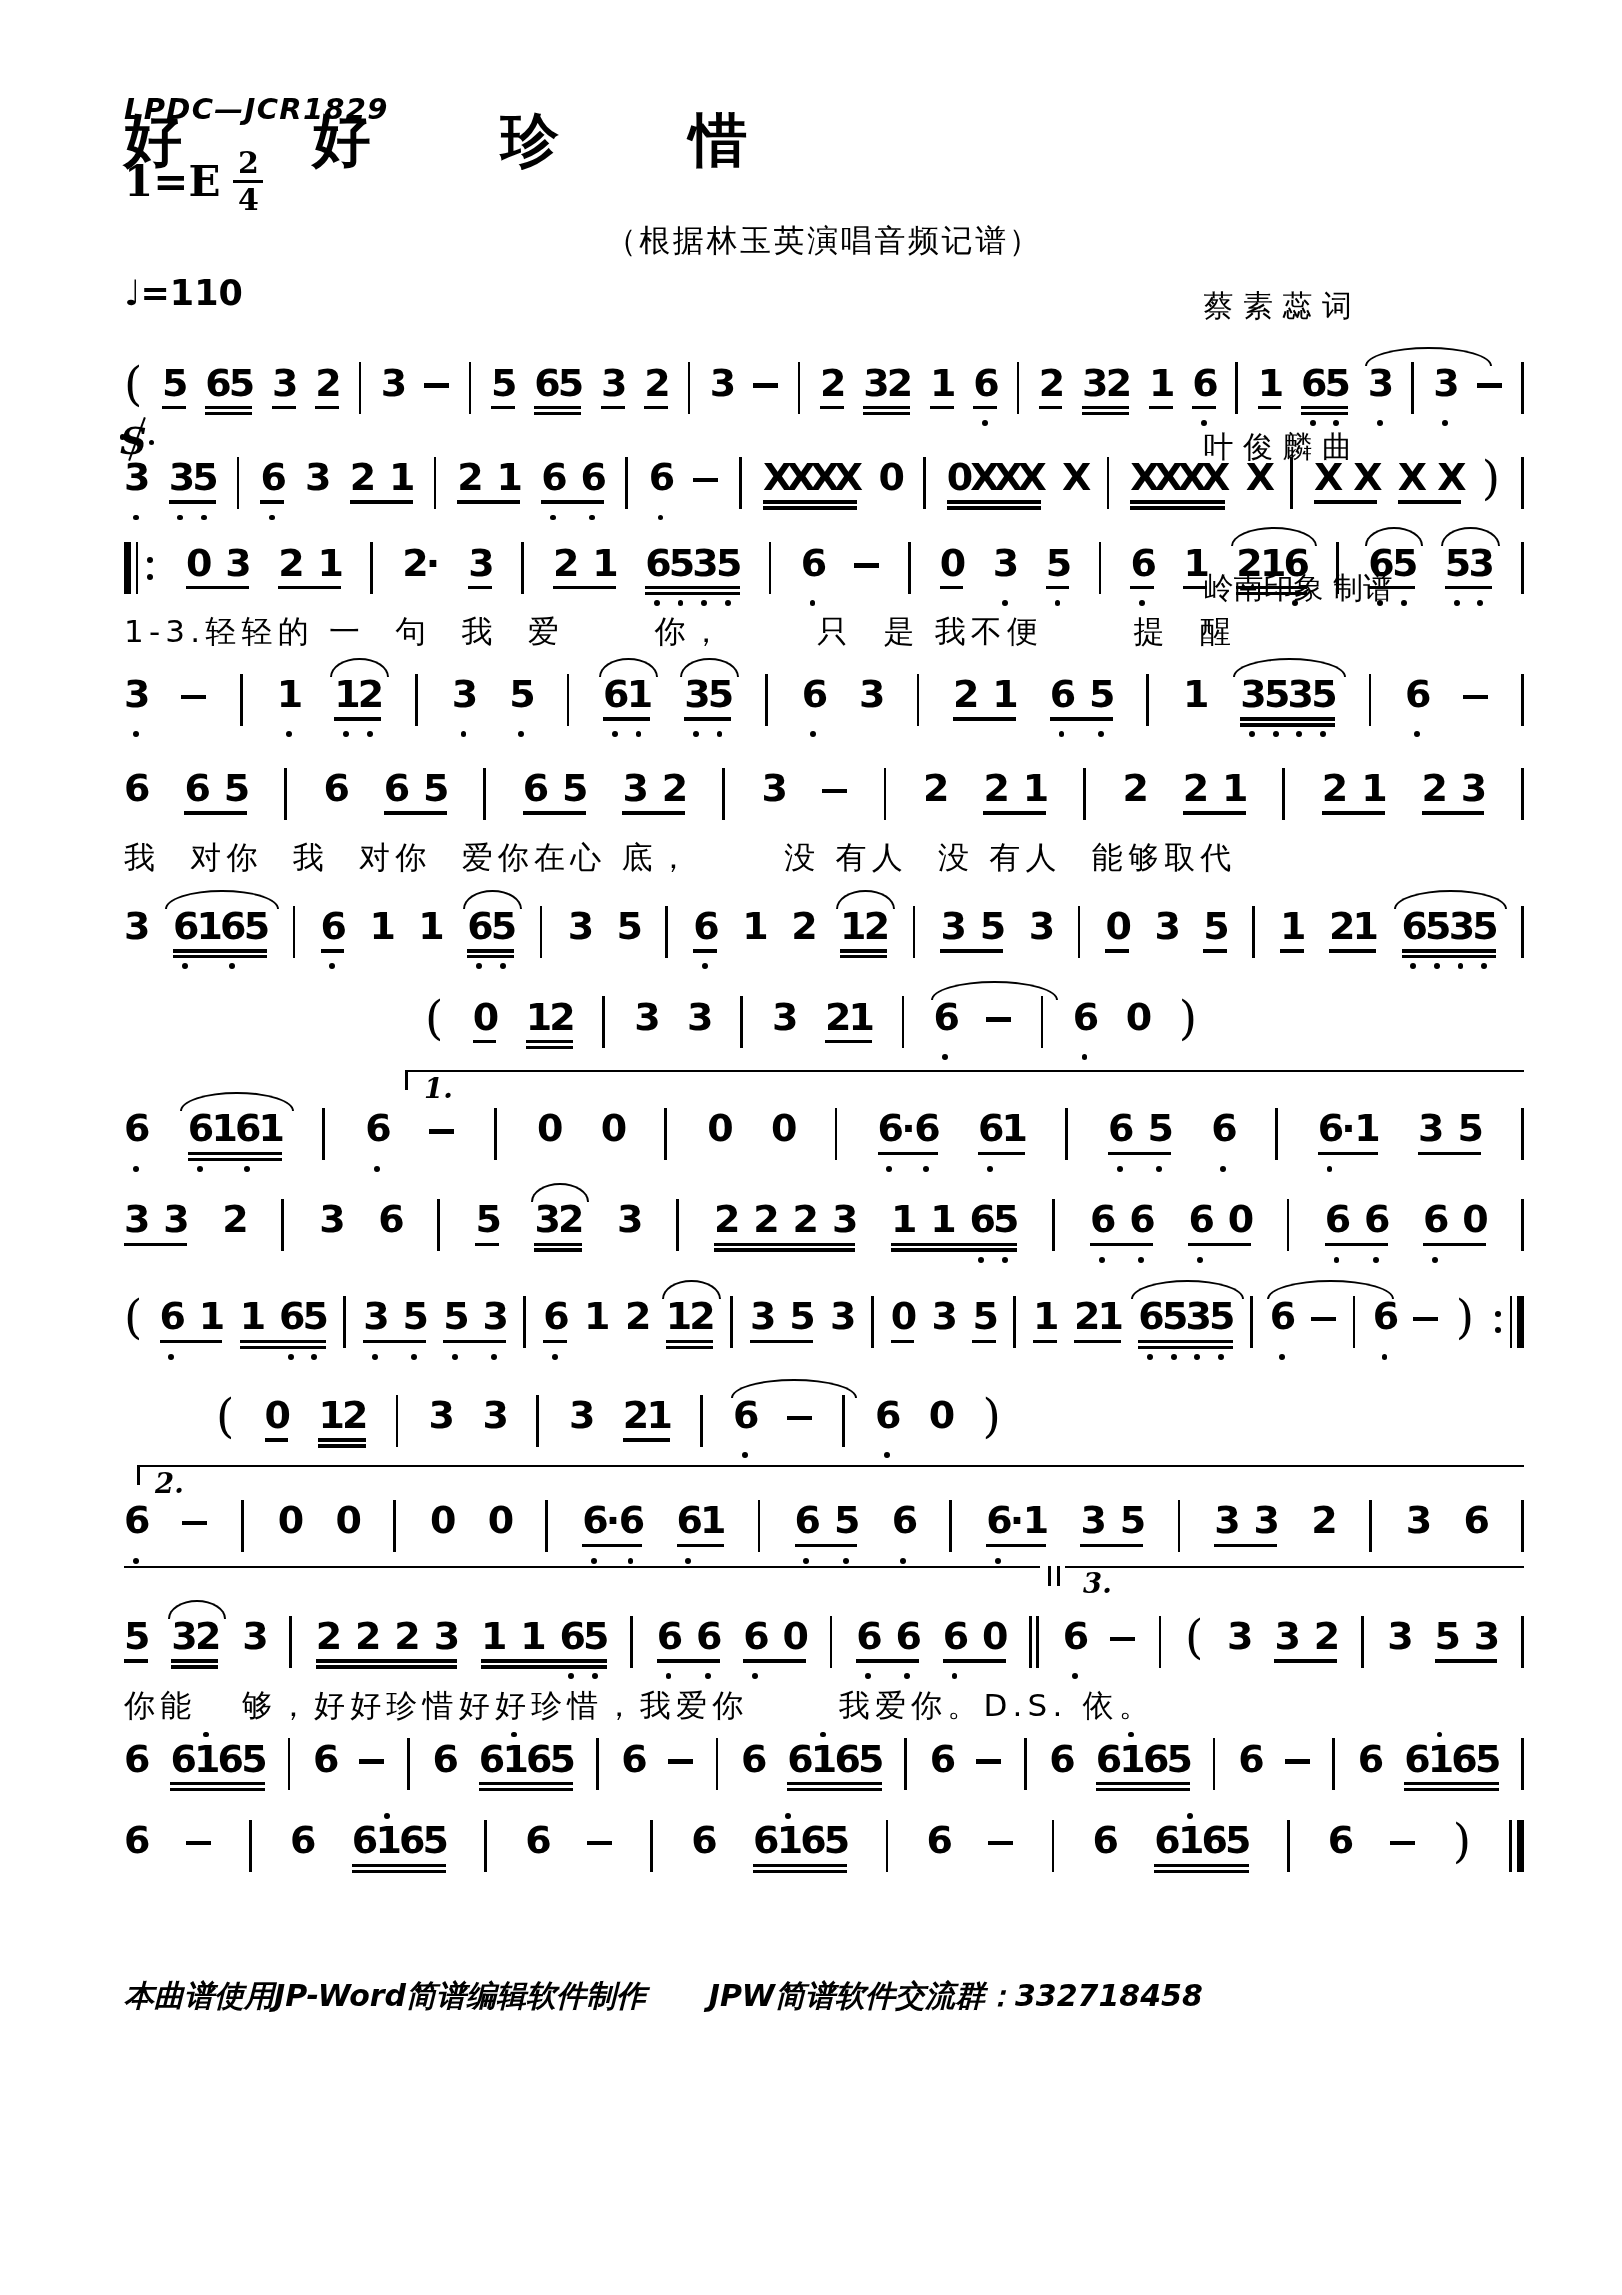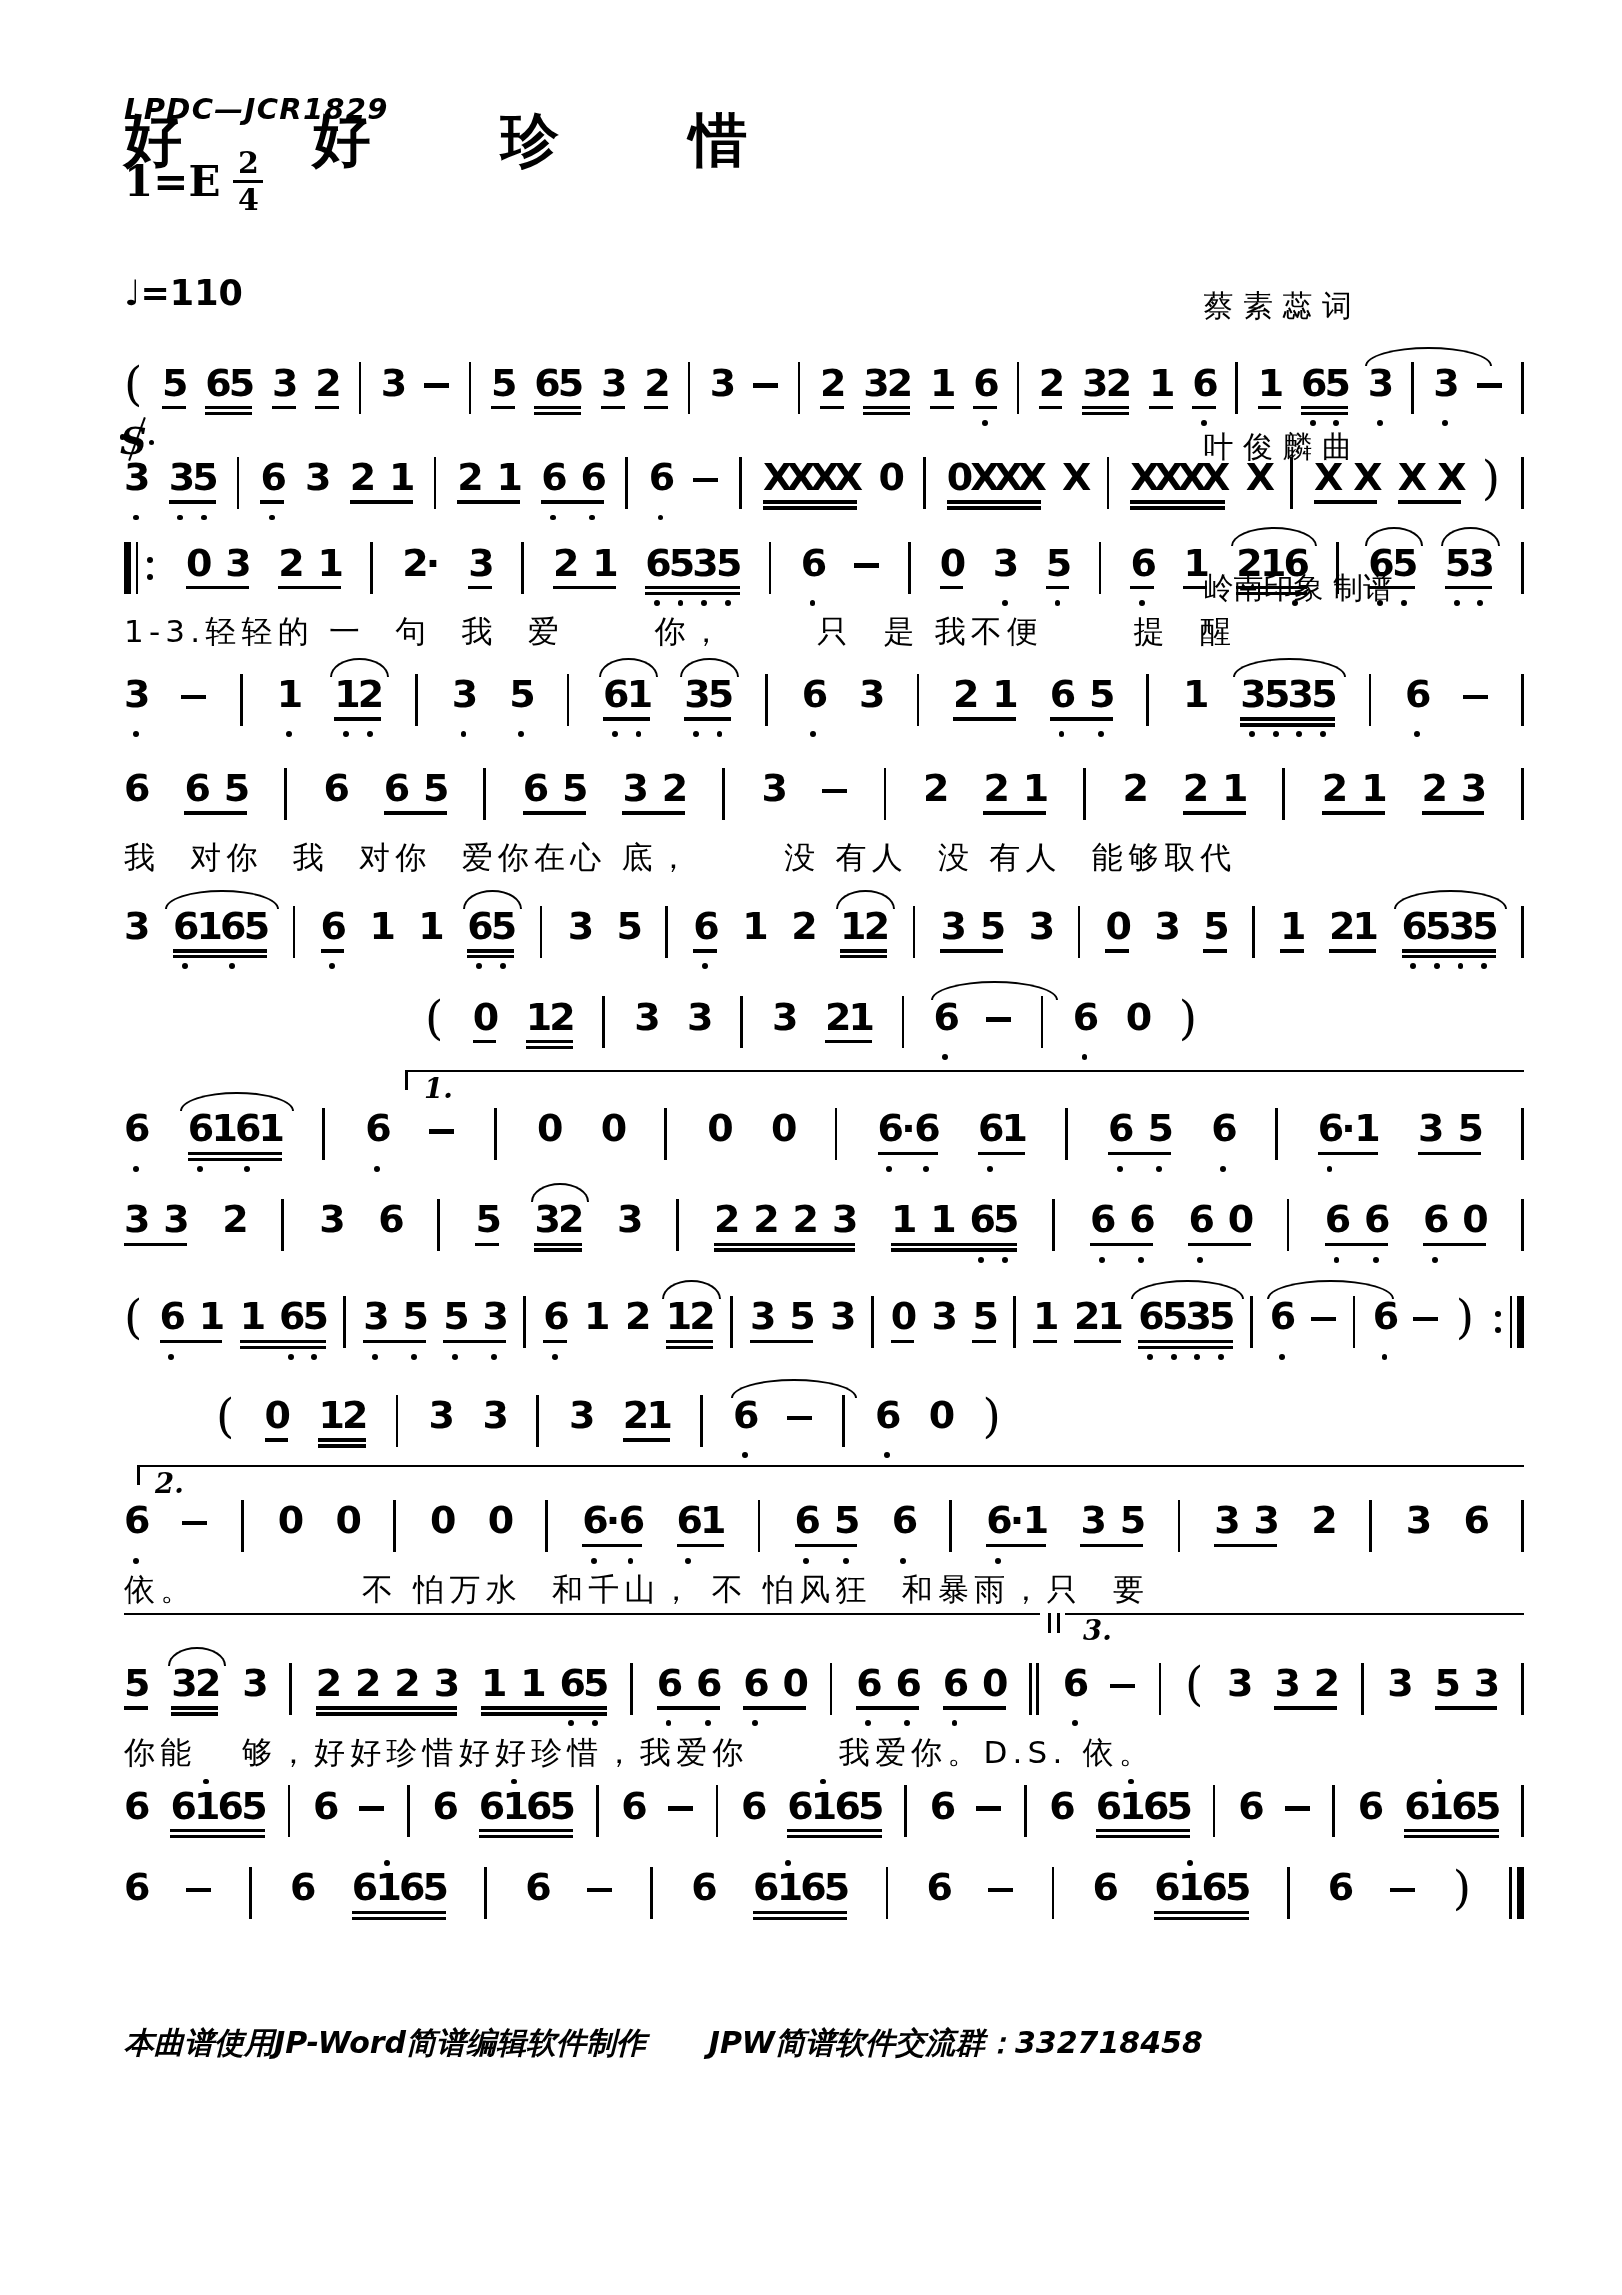--- a/index.html
+++ b/index.html
@@ -69,20 +69,21 @@
       <div class="catalog">LPDC—JCR1829</div>
       <div class="title">好  好  珍  惜</div>
       <div class="keyrow">
         <span>1=E</span>
         <span class="frac">
           <span>2</span>
           <span class="fbar"></span>
           <span>4</span>
         </span>
       </div>
+      <div class="subtitle">（根据林玉英演唱音频记谱）</div>
       <div class="credits">
         <div>蔡 素 蕊 词</div>
         <div>叶 俊 麟 曲</div>
         <div>岭南印象 制谱</div>
       </div>
       <div class="temporow">♩=110</div>
     </div>
     <div id="score">
         <div class="music-line">
           <span class="paren">(</span>
@@ -3233,21 +3234,20 @@
             <span class="crow">
               <span class="ch">6</span>
             </span>
             <span class="urow"></span>
             <span class="lrow">
               <span class="slot"></span>
             </span>
           </span>
           <span class="bar"></span>
         </div>
-        <div class="lyric-line">依。           不 怕万水  和千山， 不 怕风狂  和暴雨，只  要</div>
         <div class="volta-row">
           <span class="vline" style="left: 0px; width: 916px;"></span>
           <span class="vtick" style="left: 924px;"></span>
           <span class="vtick" style="left: 933px;"></span>
           <span class="vline" style="left: 941px; right: 0px;"></span>
           <span class="vlabel" style="left: 959px;">3.</span>
         </div>
         <div class="music-line" style="margin-top: 17px;">
           <span class="tok">
             <span class="hrow">

